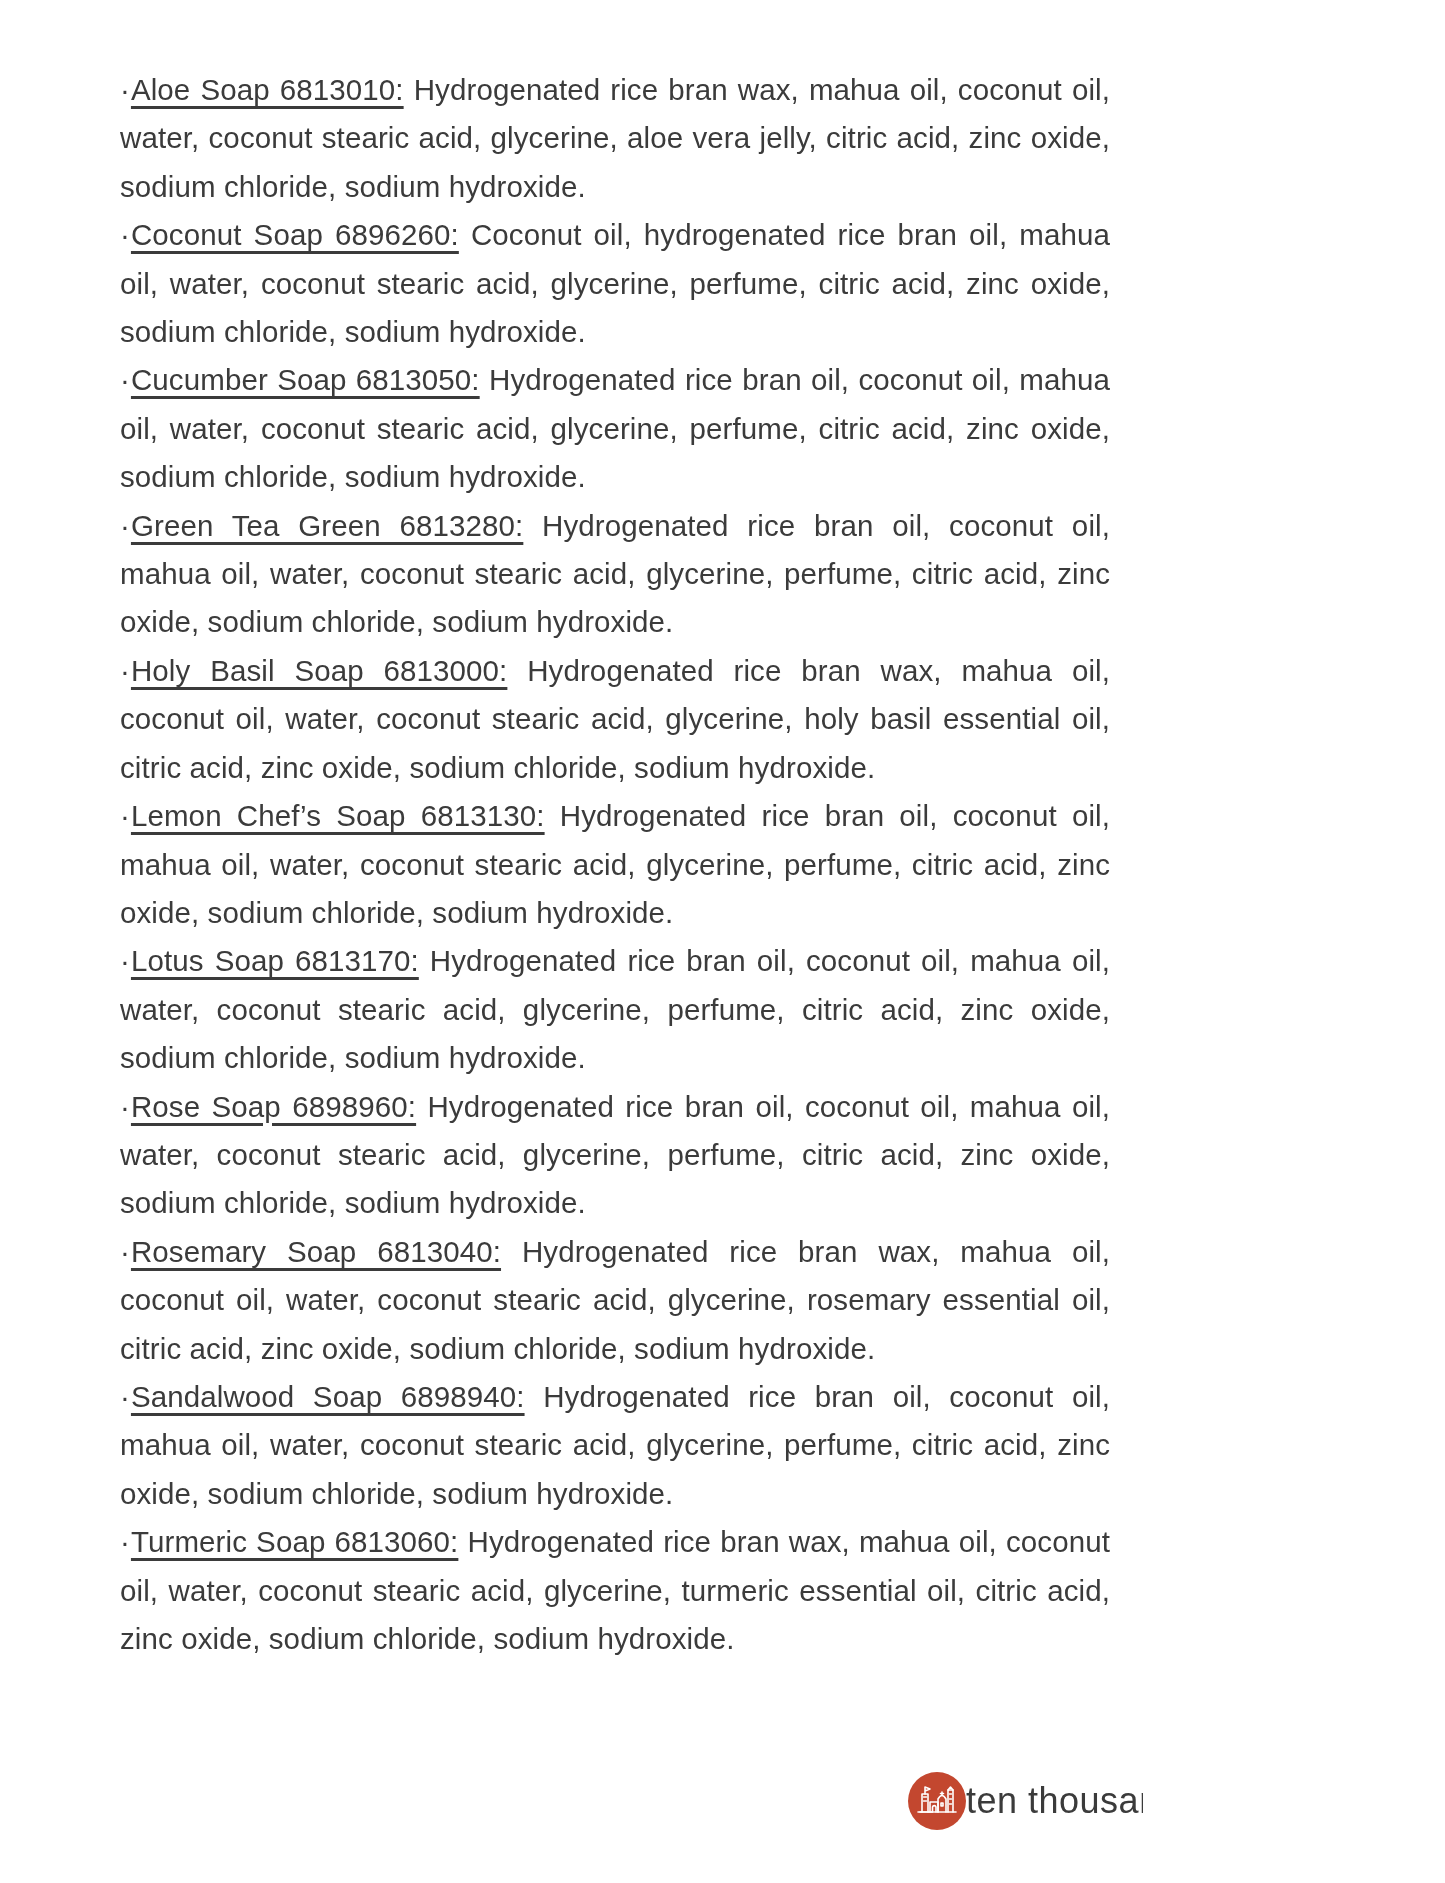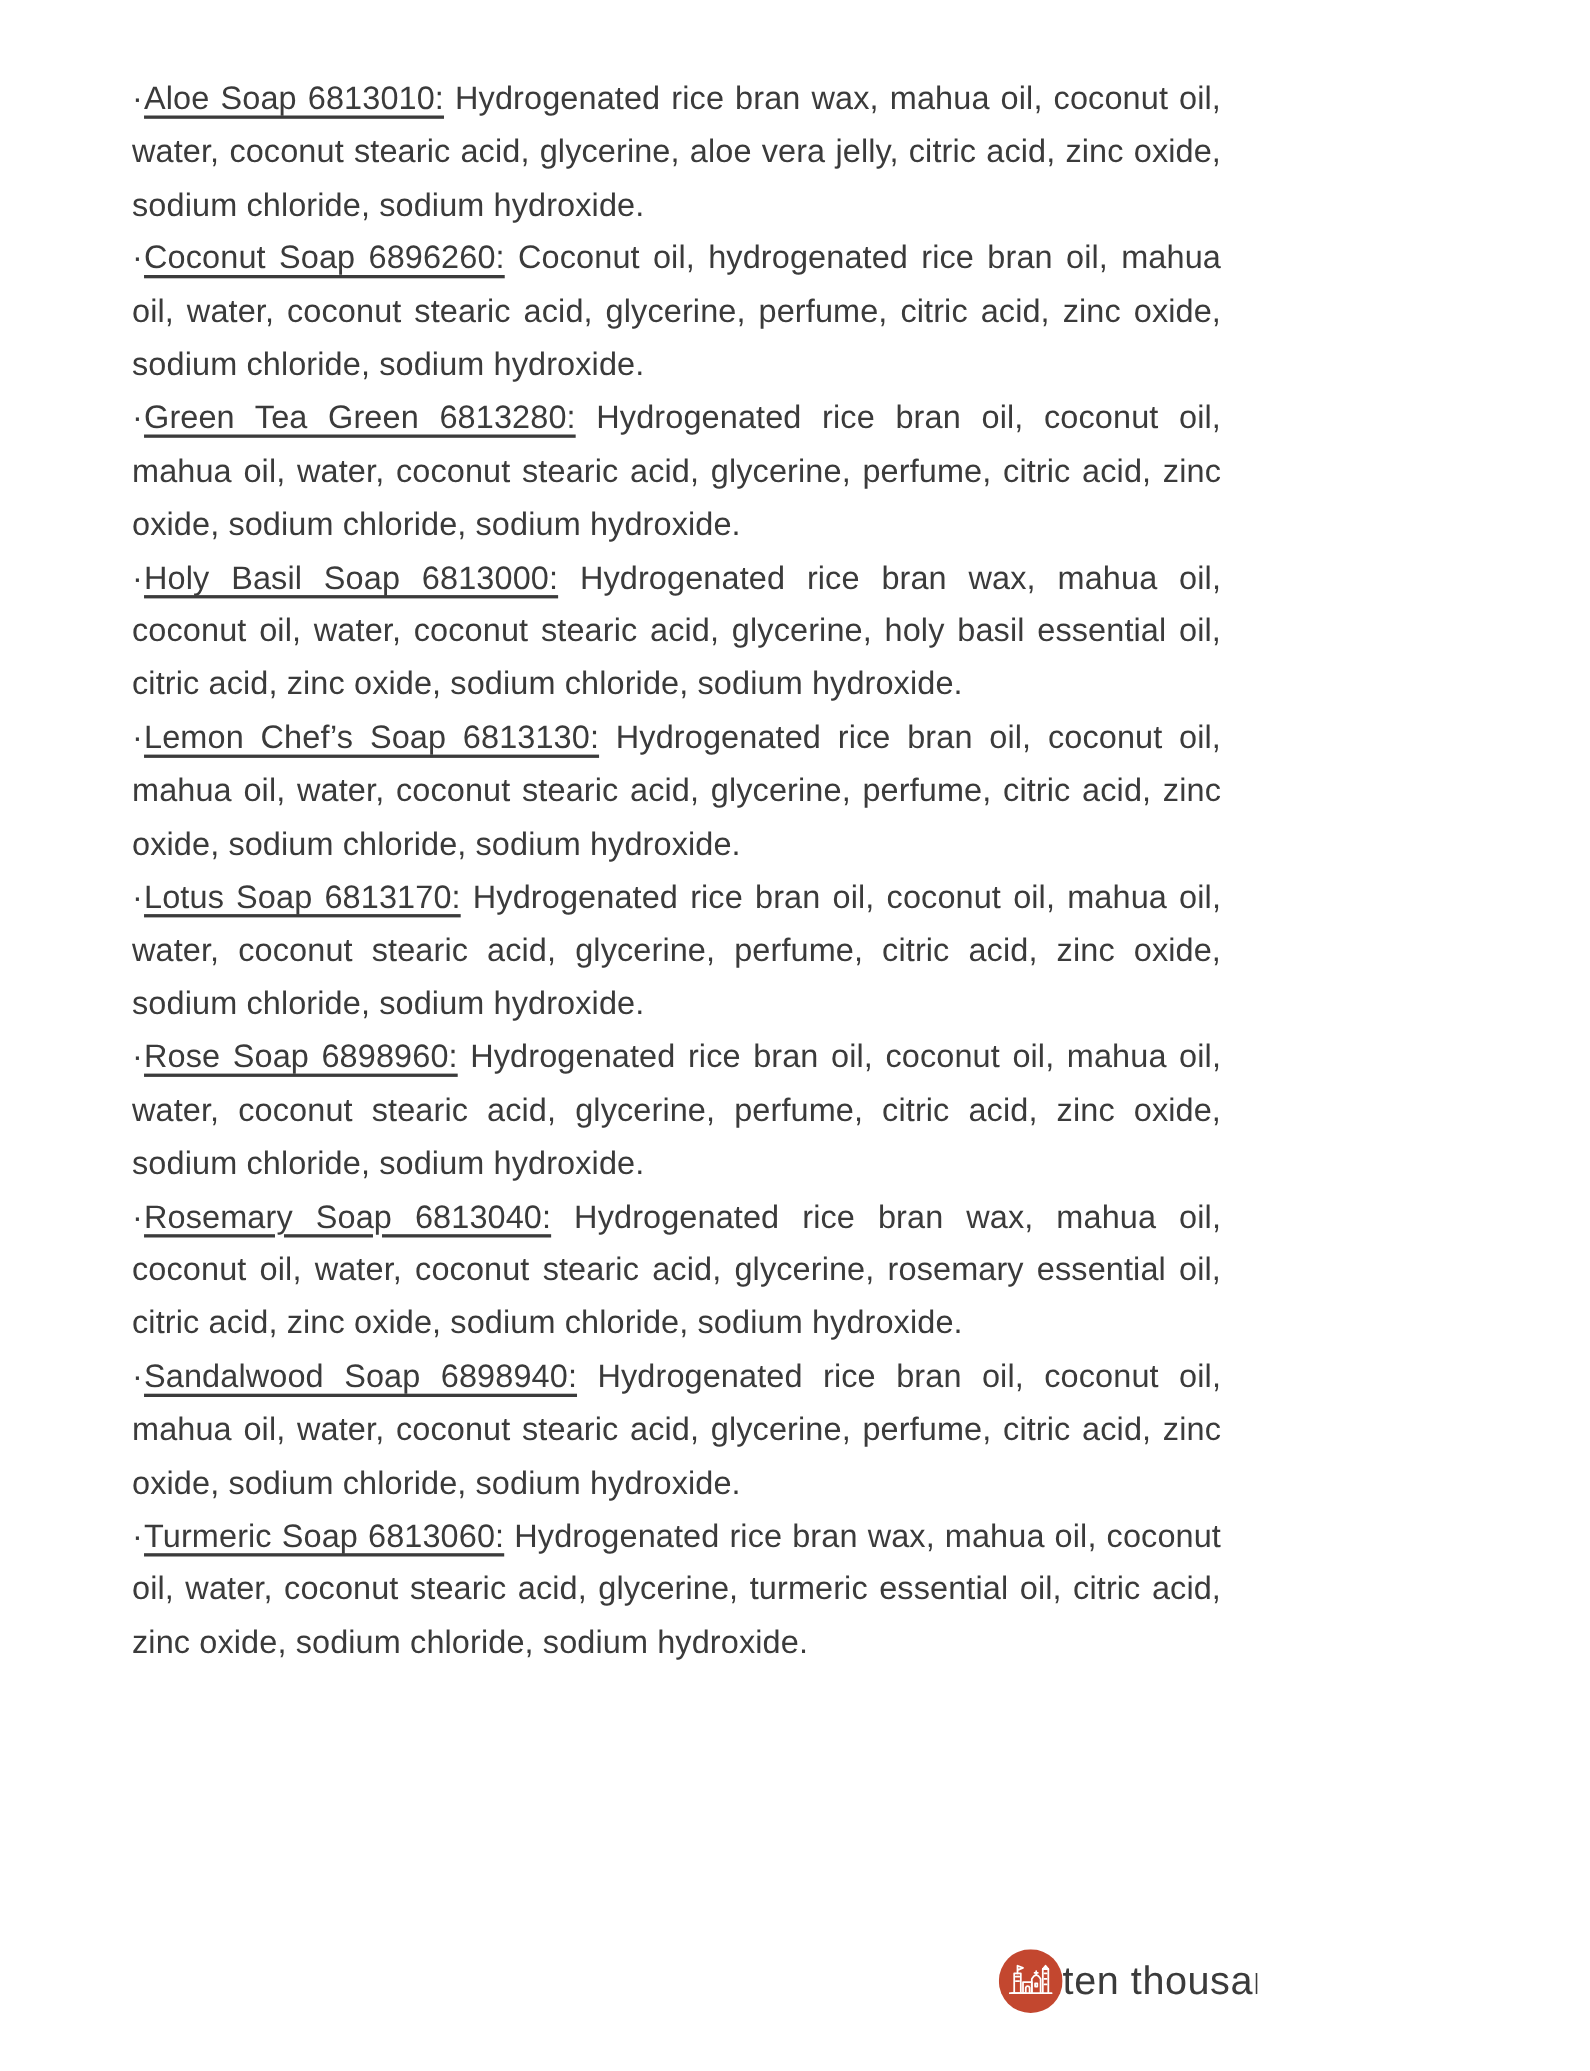--- a/index.html
+++ b/index.html
@@ -63,20 +63,21 @@
 </head>
 <body>
 
 <div class="page">
 
   <div class="content">
     <p class="soap-entry"><span class="bullet">·</span><span class="soap-label">Aloe Soap 6813010:</span> <span>Hydrogenated rice bran wax, mahua oil, coconut oil, water, coconut stearic acid, glycerine, aloe vera jelly, citric acid, zinc oxide, sodium chloride, sodium hydroxide.</span></p>
 
     <p class="soap-entry"><span class="bullet">·</span><span class="soap-label">Coconut Soap 6896260:</span> <span>Coconut oil, hydrogenated rice bran oil, mahua oil, water, coconut stearic acid, glycerine, perfume, citric acid, zinc oxide, sodium chloride, sodium hydroxide.</span></p>
 
+    <p class="soap-entry"><span class="bullet">·</span><span class="soap-label">Cucumber Soap 6813050:</span> <span>Hydrogenated rice bran oil, coconut oil, mahua oil, water, coconut stearic acid, glycerine, perfume, citric acid, zinc oxide, sodium chloride, sodium hydroxide.</span></p>
 
 
     <p class="soap-entry"><span class="bullet">·</span><span class="soap-label">Green Tea Green 6813280:</span> <span>Hydrogenated rice bran oil, coconut oil, mahua oil, water, coconut stearic acid, glycerine, perfume, citric acid, zinc oxide, sodium chloride, sodium hydroxide.</span></p>
 
     <p class="soap-entry"><span class="bullet">·</span><span class="soap-label">Holy Basil Soap 6813000:</span> <span>Hydrogenated rice bran wax, mahua oil, coconut oil, water, coconut stearic acid, glycerine, holy basil essential oil, citric acid, zinc oxide, sodium chloride, sodium hydroxide.</span></p>
 
     <p class="soap-entry"><span class="bullet">·</span><span class="soap-label">Lemon Chef’s Soap 6813130:</span> <span>Hydrogenated rice bran oil, coconut oil, mahua oil, water, coconut stearic acid, glycerine, perfume, citric acid, zinc oxide, sodium chloride, sodium hydroxide.</span></p>
 
     <p class="soap-entry"><span class="bullet">·</span><span class="soap-label">Lotus Soap 6813170:</span> <span>Hydrogenated rice bran oil, coconut oil, mahua oil, water, coconut stearic acid, glycerine, perfume, citric acid, zinc oxide, sodium chloride, sodium hydroxide.</span></p>
 

